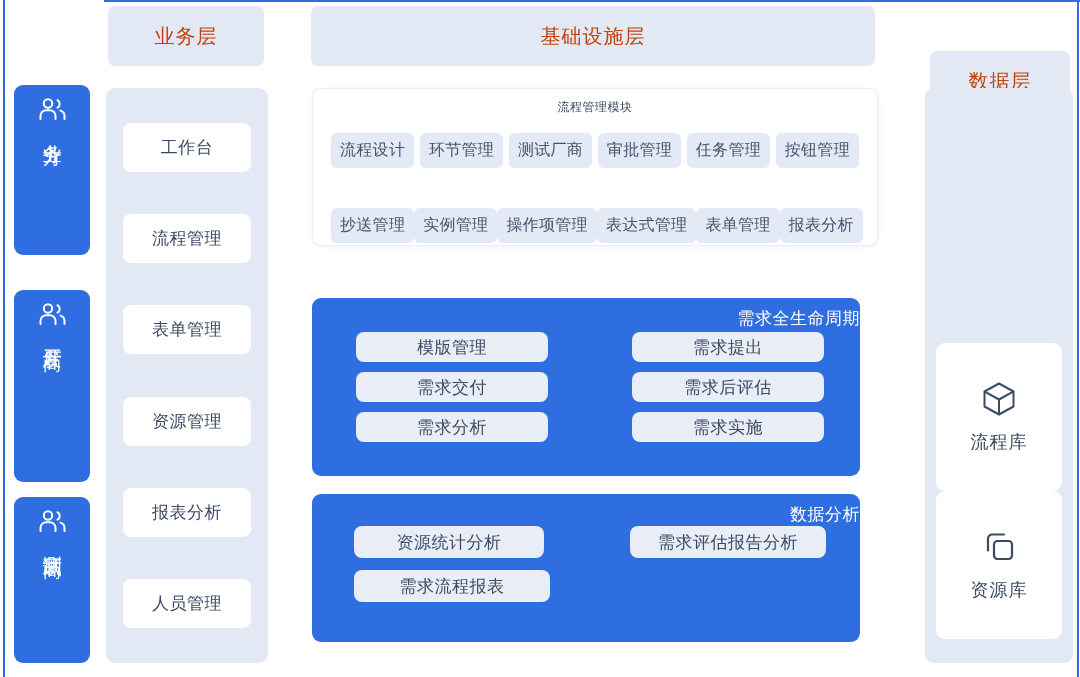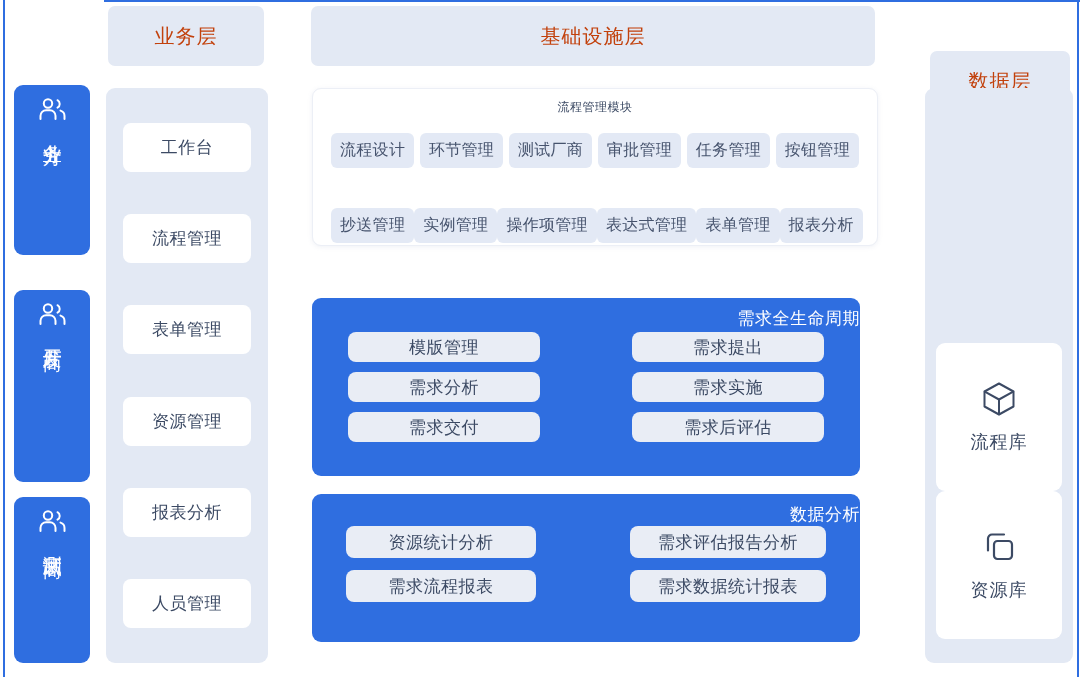--- a/index.html
+++ b/index.html
@@ -167,21 +167,21 @@
   .blue-title {
     position: absolute;
     top: 9px; left: 0; right: 0;
     text-align: right;
     font-size: 17px;
     color: #ffffff;
     letter-spacing: 0.5px;
   }
   .blue-grid {
     position: absolute;
-    left: 0; right: 0;
+    left: 8px; right: 0;
     display: flex;
     flex-direction: column;
   }
   .blue-row {
     display: flex;
     justify-content: space-between;
   }
   .blue-pill {
     background: #e9edf5;
     border-radius: 8px;
@@ -341,40 +341,39 @@
   </div>
 
   <div class="blue-panel" id="lifecycle-panel">
     <div class="blue-title">需求全生命周期</div>
     <div class="blue-grid" id="lifecycle-grid">
       <div class="blue-row">
         <span class="blue-pill">模版管理</span>
         <span class="blue-pill">需求提出</span>
       </div>
       <div class="blue-row">
+        <span class="blue-pill">需求交付</span>
+        <span class="blue-pill">需求后评估</span>
+      </div>
+      <div class="blue-row">
         <span class="blue-pill">需求分析</span>
         <span class="blue-pill">需求实施</span>
-      </div>
-      <div class="blue-row">
-        <span class="blue-pill">需求交付</span>
-        <span class="blue-pill">需求后评估</span>
       </div>
     </div>
   </div>
 
   <div class="blue-panel" id="analytics-panel">
     <div class="blue-title">数据分析</div>
     <div class="blue-grid" id="analytics-grid">
       <div class="blue-row">
         <span class="blue-pill">资源统计分析</span>
         <span class="blue-pill">需求评估报告分析</span>
       </div>
       <div class="blue-row">
         <span class="blue-pill">需求流程报表</span>
-        <span class="blue-pill">需求数据统计报表</span>
       </div>
     </div>
   </div>
 
   <div id="data-panel"></div>
   <div id="data-list">
 
     <div class="data-card">
       <span>
         <svg class="data-icon" viewBox="0 0 38 38" fill="none" stroke="#3c4a64" stroke-width="2" stroke-linecap="round" stroke-linejoin="round">

